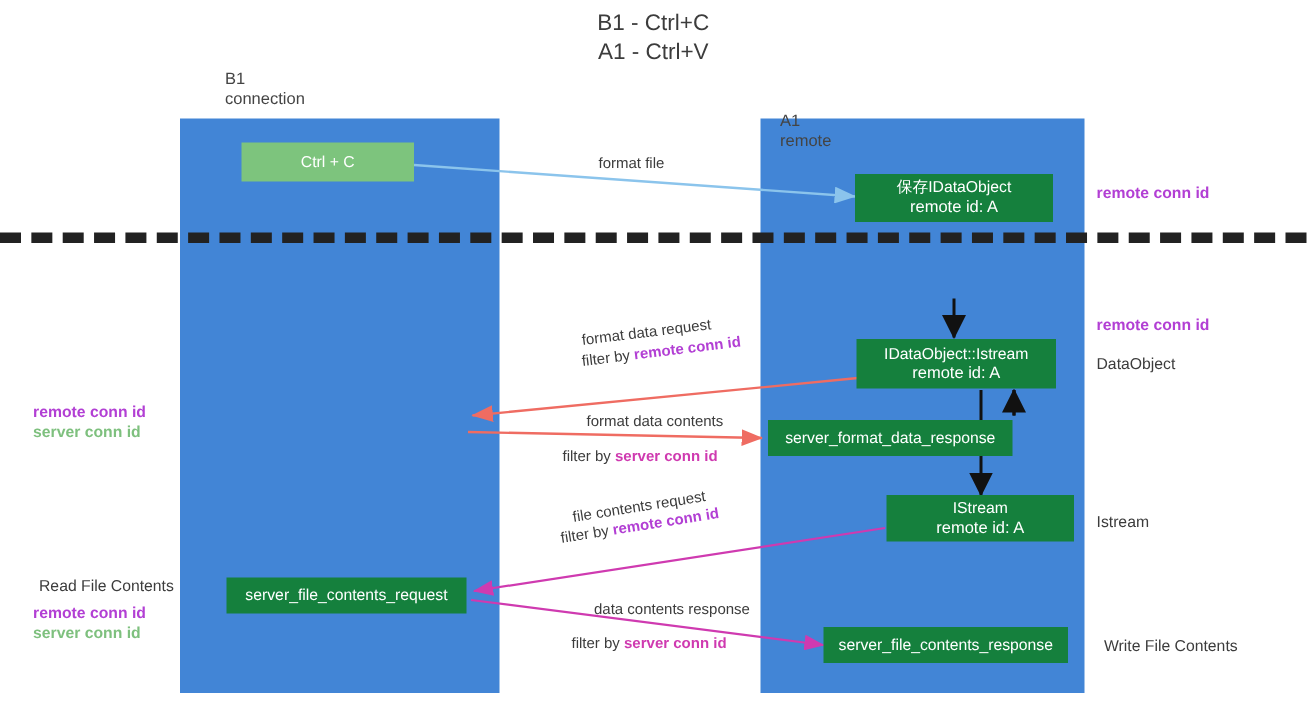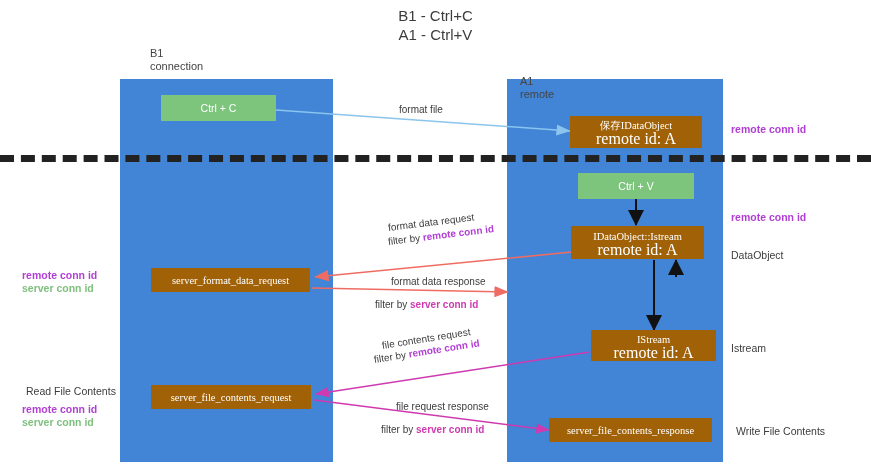--- a/index.html
+++ b/index.html
@@ -47,23 +47,23 @@
   
   .node{
     box-sizing:border-box;
     display:flex;flex-direction:column;
     align-items:center;justify-content:center;
     color:#ffffff;
     font-size:10.5px;line-height:13px;
     text-align:center;
     padding:2px 19px;
   }
-  .node .l2{font-size:16px;}
+  .node .l2{font-size:11px;}
   .node.green{background:#7dc47d;}
-  .node.orange{background:#a16207;font-family:Liberation Serif, serif;}
+  .node.orange{background:#15803d;}
 
   
   .ann{font-size:10.5px;line-height:13px;white-space:pre-line;}
   .ann.plain{color:#3c3c3c;}
   .purple{color:#b23fd4;font-weight:bold;}
   .green-t{color:#7ec07e;font-weight:bold;}
   .ann.right-label{color:#3c3c3c;font-size:10.5px;}
 
   
   .elabel{
@@ -133,33 +133,30 @@
 
   <div class="abs node green" style="left:161px;top:95px;width:115px;height:26px;">
     <span>Ctrl + C</span>
   </div>
 
   <div class="abs node orange" style="left:570px;top:116px;width:132px;height:32px;">
     <span>保存IDataObject</span>
     <span class="l2">remote id: A</span>
   </div>
 
-  <div class="abs node green" style="left:578px;top:173px;width:116px;height:26px;">
-    <span>Ctrl + V</span>
-  </div>
 
   <div class="abs node orange" style="left:571px;top:226px;width:133px;height:33px;">
     <span>IDataObject::Istream</span>
     <span class="l2">remote id: A</span>
   </div>
 
-  <div class="abs node orange" style="left:151px;top:268px;width:159px;height:24px;">
-    <span>server_format_data_request</span>
-  </div>
-
+
+  <div class="abs node orange" style="left:512px;top:280px;width:163px;height:24px;">
+    <span>server_format_data_response</span>
+  </div>
 
   <div class="abs node orange" style="left:591px;top:330px;width:125px;height:31px;">
     <span>IStream</span>
     <span class="l2">remote id: A</span>
   </div>
 
   <div class="abs node orange" style="left:549px;top:418px;width:163px;height:24px;">
     <span>server_file_contents_response</span>
   </div>
 
@@ -167,34 +164,34 @@
     <span>server_file_contents_request</span>
   </div>
 
   <div class="abs divider"></div>
 
   <div class="abs elabel" style="left:399px;top:103px;">format file</div>
 
   <div class="abs elabel rot-neg" style="left:388px;top:221px;">format data request</div>
   <div class="abs elabel rot-neg purple-b" style="left:388px;top:235px;"><span>filter by </span><b>remote conn id</b></div>
 
-  <div class="abs elabel" style="left:391px;top:275px;">format data response</div>
+  <div class="abs elabel" style="left:391px;top:275px;">format data contents</div>
   <div class="abs elabel magenta-b" style="left:375px;top:298px;"><span>filter by </span><b>server conn id</b></div>
 
   <div class="abs elabel rot-neg9" style="left:382px;top:339px;">file contents request</div>
   <div class="abs elabel rot-neg9 purple-b" style="left:374px;top:353px;"><span>filter by </span><b>remote conn id</b></div>
 
-  <div class="abs elabel" style="left:396px;top:400px;">file request response</div>
+  <div class="abs elabel" style="left:396px;top:400px;">data contents response</div>
   <div class="abs elabel magenta-b" style="left:381px;top:423px;"><span>filter by </span><b>server conn id</b></div>
 
   <div class="abs ann purple" style="left:731px;top:123px;">remote conn id</div>
 
   <div class="abs ann purple" style="left:731px;top:211px;">remote conn id</div>
 
-  <div class="abs ann right-label" style="left:731px;top:249px;">DataObject</div>
+  <div class="abs ann right-label" style="left:731px;top:237px;">DataObject</div>
 
   <div class="abs ann right-label" style="left:731px;top:342px;">Istream</div>
 
   <div class="abs ann right-label" style="left:736px;top:425px;">Write File Contents</div>
 
   <div class="abs ann purple" style="left:22px;top:269px;">remote conn id</div>
   <div class="abs ann green-t" style="left:22px;top:282px;">server conn id</div>
 
   <div class="abs ann plain" style="left:26px;top:385px;">Read File Contents</div>
   <div class="abs ann purple" style="left:22px;top:403px;">remote conn id</div>

